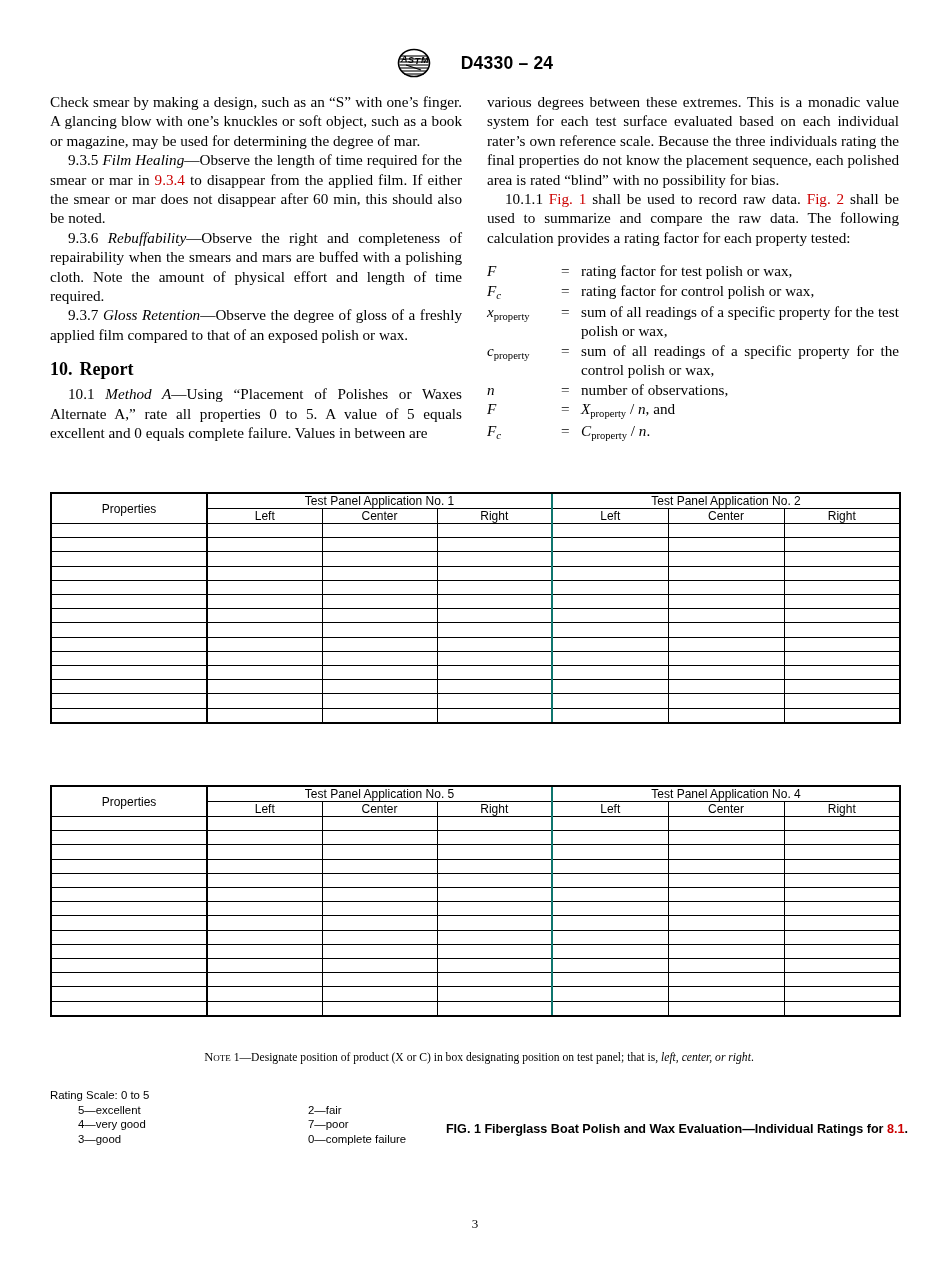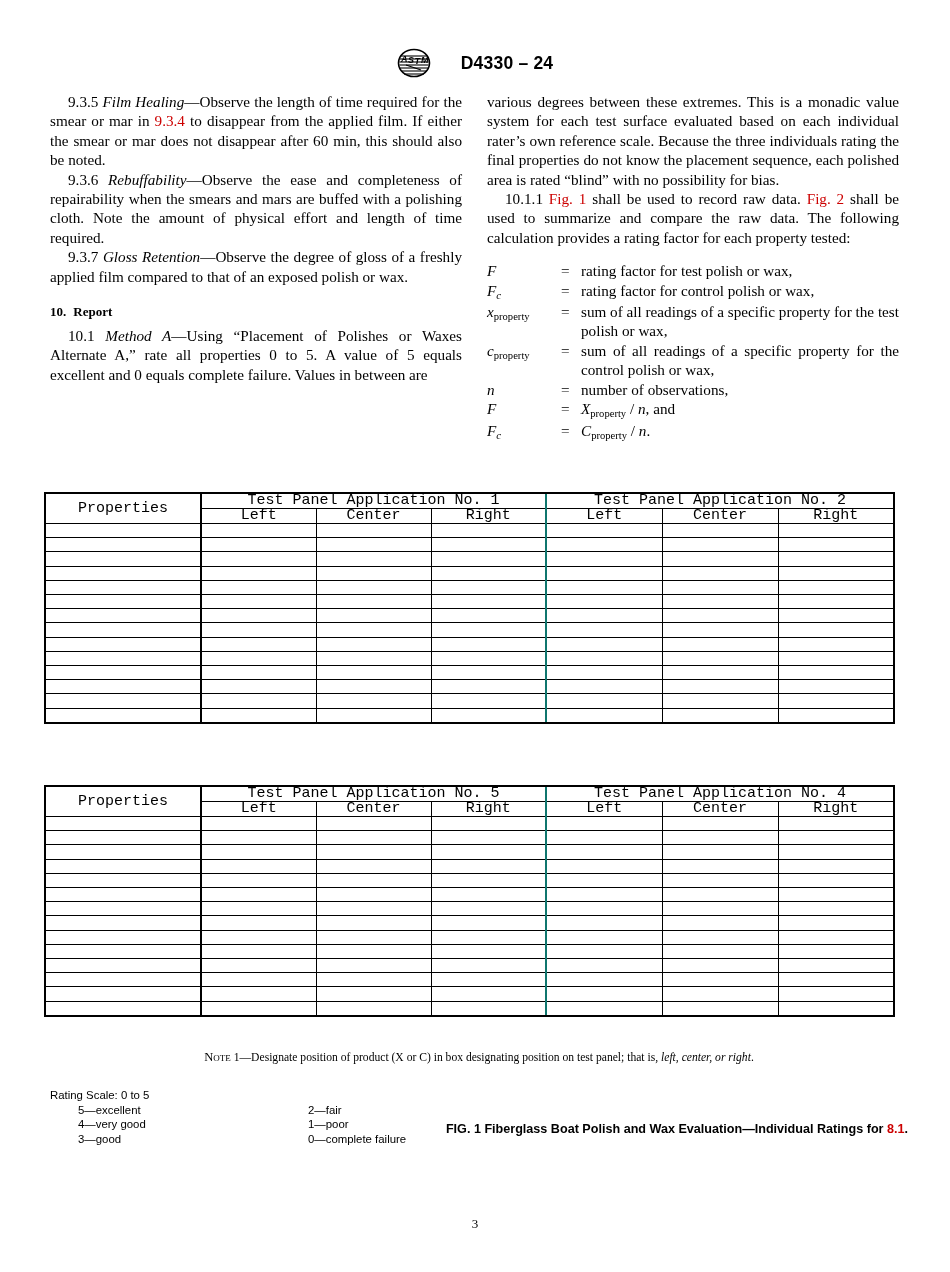--- a/index.html
+++ b/index.html
@@ -66,21 +66,21 @@
   }
   .indent {
     text-indent: 18px;
   }
   .it { font-style: italic; }
   .red { color: #cc0000; margin-top: 40px; }
 
   h2.section-head {
     font-family: "Liberation Serif", serif;
     font-weight: bold;
-    font-size: 13px;
+    font-size: 18px;
     margin: 16px 0 5px 0;
     line-height: 19px;
   }
   .sec-num { margin-right: 7px; }
 
   
   .deflist {
     margin-top: 14px;
     font-size: 15.2px;
     line-height: 19.4px;
@@ -106,26 +106,26 @@
     font-style: italic;
     font-size: 11px;
     vertical-align: baseline;
     position: relative;
     top: 3px;
   }
 
   
   .rating-table {
     position: absolute;
-    left: 44px;
+    left: 50px;
     width: 849px;
     border-collapse: collapse;
     table-layout: fixed;
-    font-family: Liberation Mono, monospace;
-    font-size: 15px;
+    font-family: Liberation Sans, sans-serif;
+    font-size: 12px;
   }
   #table1 { top: 492px; }
   #table2 { top: 785px; }
 
   .rating-table td, .rating-table th {
     border: 1px solid #000;
     padding: 0;
     margin: 0;
     font-weight: normal;
     text-align: center;
@@ -224,29 +224,30 @@
             <text x="24" y="15">M</text>
         </g>
         <path d="M9 17 L24 22" stroke="#000" stroke-width="1.3" fill="none"></path>
       </svg>
     </span>
     <span class="doc-id">D4330 – 24</span>
   </div>
 
   <div class="col col-left">
 
+    <p>Check smear by making a design, such as an “S” with one’s finger. A glancing blow with one’s knuckles or soft object, such as a book or magazine, may be used for determining the degree of mar.</p>
 
     <p class="indent">
       <span>9.3.5</span>
       <span class="it">Film Healing</span><span>—Observe the length of time required for the smear or mar in </span><span class="red">9.3.4</span><span> to disappear from the applied film. If either the smear or mar does not disappear after 60 min, this should also be noted.</span>
     </p>
 
     <p class="indent">
       <span>9.3.6</span>
-      <span class="it">Rebuffability</span><span>—Observe the ease and completeness of repairability when the smears and mars are buffed with a polishing cloth. Note the amount of physical effort and length of time required.</span>
+      <span class="it">Rebuffability</span><span>—Observe the right and completeness of repairability when the smears and mars are buffed with a polishing cloth. Note the amount of physical effort and length of time required.</span>
     </p>
 
     <p class="indent">
       <span>9.3.7</span>
       <span class="it">Gloss Retention</span><span>—Observe the degree of gloss of a freshly applied film compared to that of an exposed polish or wax.</span>
     </p>
 
     <h2 class="section-head">
       <span class="sec-num">10.</span><span>Report</span>
     </h2>
@@ -618,21 +619,21 @@
         </tr>
       </tbody>
   </table>
 
   <div class="rating-scale">
     <div class="rs-title">Rating Scale: 0 to 5</div>
     <div class="rs-grid">
       <div>5—excellent</div>
       <div>2—fair</div>
       <div>4—very good</div>
-      <div>1—poor</div>
+      <div>7—poor</div>
       <div>3—good</div>
       <div>0—complete failure</div>
     </div>
   </div>
 
   <div class="note-line">
     <span class="note-inner"><span class="note-label">Note</span><span> 1</span><span>—Designate position of product (X or C) in box designating position on test panel; that is, </span><span class="it">left, center, or right</span><span>.</span></span>
   </div>
 
   <div class="fig-caption">

